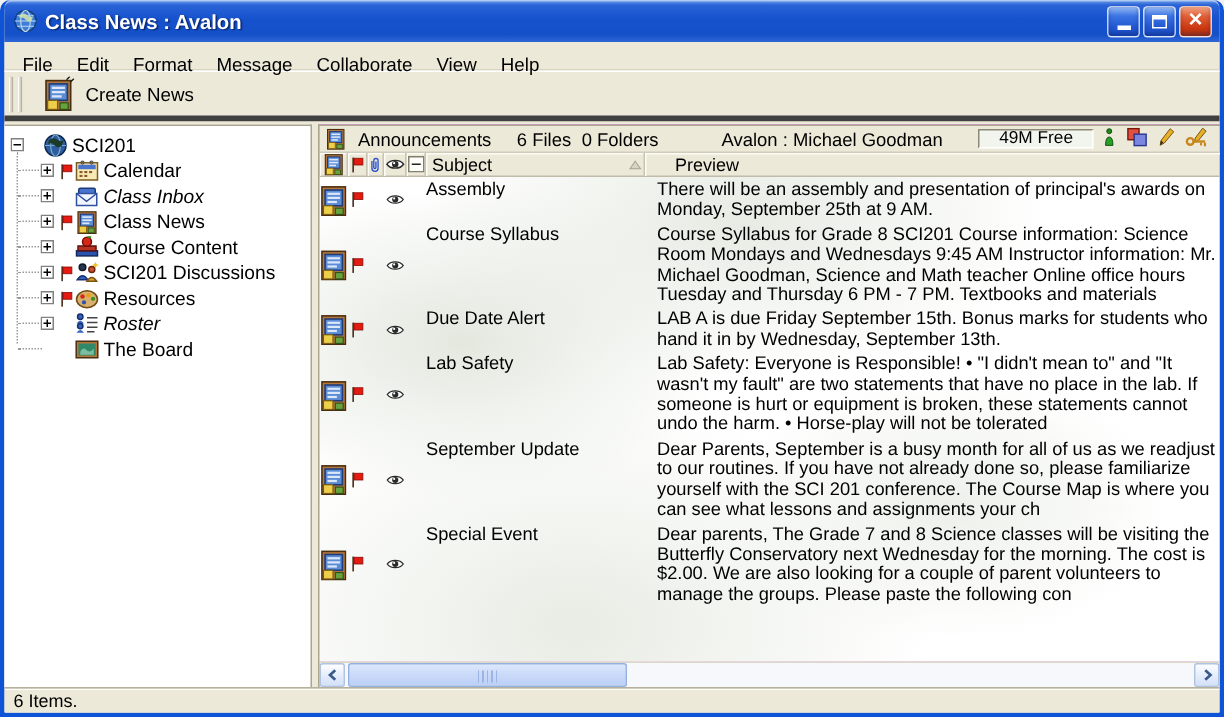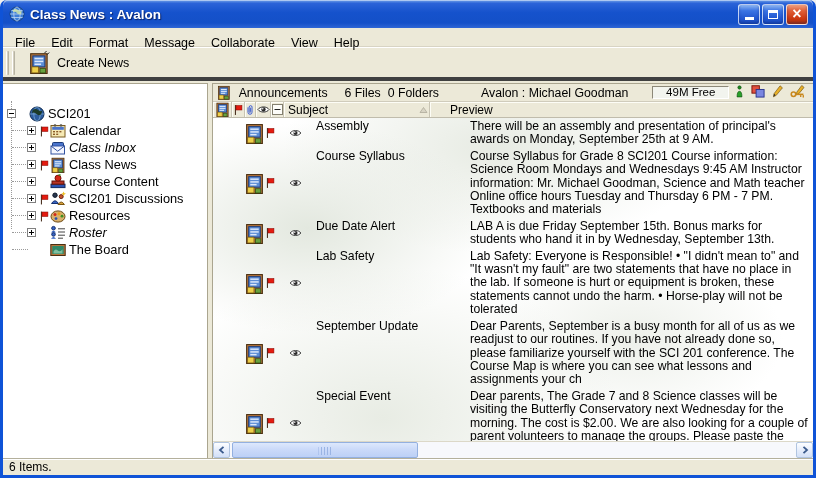--- a/index.html
+++ b/index.html
@@ -35,21 +35,21 @@
   
   .toolbar{height:34px;display:flex;align-items:center;background:#ece9d8;border-top:1px solid #fff;
     border-bottom:4px solid #404040;}
   .grip{width:3px;height:24px;margin-left:3px;background:#d4d0c0;border-left:1px solid #fff;border-right:1px solid #b8b4a4;border-radius:1px;}
   .create-news-btn{display:flex;align-items:center;margin-left:9px;padding:2px 6px;border-radius:2px;}
   .cn-icon{width:20px;height:23px;display:inline-block;}
   .cn-label{font-size:12.5px;margin-left:7px;}
   
   .main{height:377px;display:flex;background:#ece9d8;padding-top:2px;}
   .tree-panel{width:205px;background:#fff;border-top:1px solid #aaa58f;border-right:1px solid #aaa58f;
-    position:relative;overflow:hidden;padding-top:21px;font-size:12.8px;}
+    position:relative;overflow:hidden;padding-top:4px;font-size:12.8px;}
   .divider{width:4px;background:#ece9d8;}
   .right-panel{flex:1;display:flex;flex-direction:column;border-top:1px solid #aaa58f;border-left:1px solid #aaa58f;background:#d946ef;min-width:0;}
   
   .tree-row{height:17px;display:flex;align-items:center;position:relative;white-space:nowrap;}
   .tree-row.root{padding-left:4px;}
   .tree-row.child{padding-left:24px;}
   .tbox{width:9px;height:9px;display:inline-block;flex:0 0 auto;z-index:2;background:#fff;}
   .tspacer{width:9px;display:inline-block;flex:0 0 auto;}
   .tflag{width:14px;height:11px;display:inline-block;flex:0 0 auto;padding-left:4px;}
   .tflag svg{width:9px;height:11px;}
@@ -83,21 +83,21 @@
   .ch-cell.ch-preview{justify-content:flex-start;padding-left:20px;border-right:none;}
   .sort{margin-left:auto;margin-right:1px;width:9px;height:8px;display:inline-block;}
   .chi{display:inline-block;}
   
   .list{flex:1;overflow:hidden;font-size:12.2px;line-height:13.4px;background-color:#fff;
     background-image:
       radial-gradient(ellipse 260px 150px at 95px 110px,#e3e8df 0%,rgba(227,232,223,0) 70%),
       radial-gradient(ellipse 300px 150px at 280px 30px,#e7ebe3 0%,rgba(231,235,227,0) 70%),
       radial-gradient(ellipse 330px 210px at 170px 300px,#e8ece4 0%,rgba(232,236,228,0) 72%),
       radial-gradient(ellipse 200px 120px at 420px 220px,#edf0ea 0%,rgba(237,240,234,0) 75%);}
-  .row{display:grid;grid-template-columns:19px 13px 11px 15px 13px 146px 1fr;padding-top:1px;padding-left:32px;}
+  .row{display:grid;grid-template-columns:19px 13px 11px 15px 13px 146px 1fr;padding-top:1px;}
   .row .ic{grid-column:1;align-self:center;justify-self:center;width:17px;height:21px;}
   .row .fl{grid-column:2;align-self:center;justify-self:center;width:9px;height:12px;}
   .row .ey{grid-column:4;align-self:center;justify-self:center;width:13px;height:8px;}
   .row .subj{grid-column:6;padding-top:1px;white-space:nowrap;overflow:hidden;}
   .row .prev{grid-column:7;padding:1px 2px 1px 8px;overflow:hidden;}
   
   .hscroll{height:17px;display:flex;background:#f4f6fa;border-top:1px solid #dcd8c8;}
   .hs-btn{width:17px;height:16px;border:1px solid #b0c4e0;border-radius:2px;
     background:linear-gradient(180deg,#fdfeff 0%,#e4ecfb 55%,#d3e0f7 100%);
     display:flex;align-items:center;justify-content:center;}

